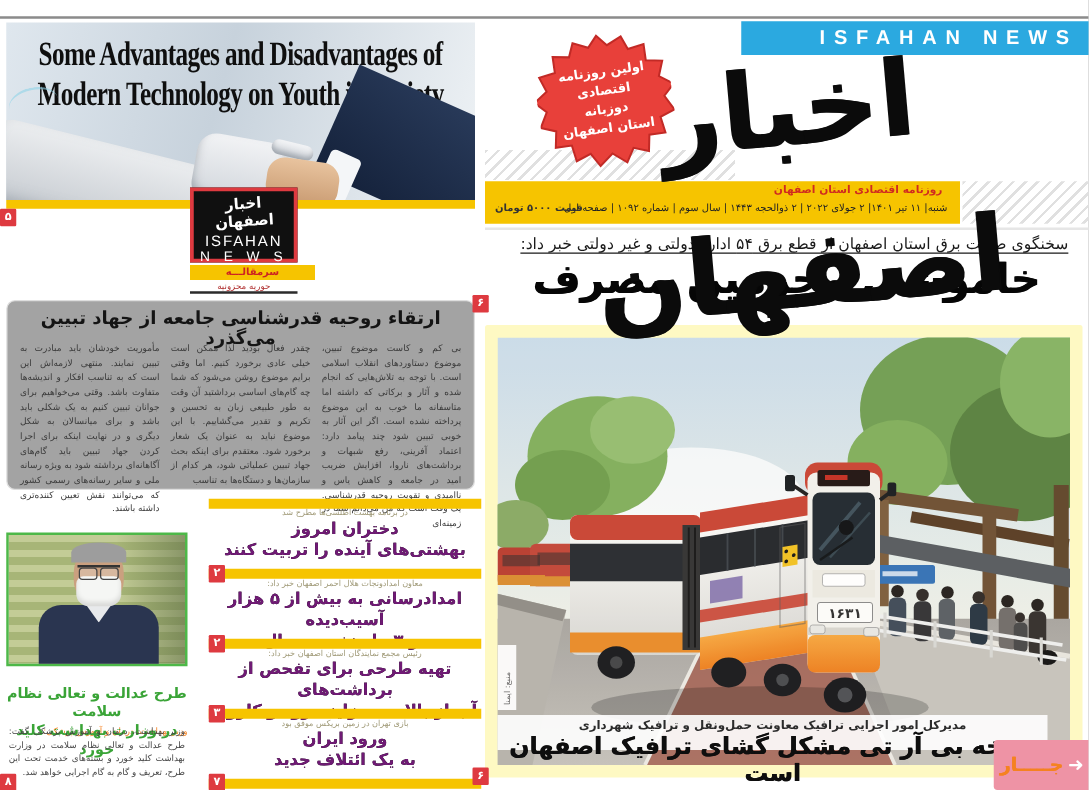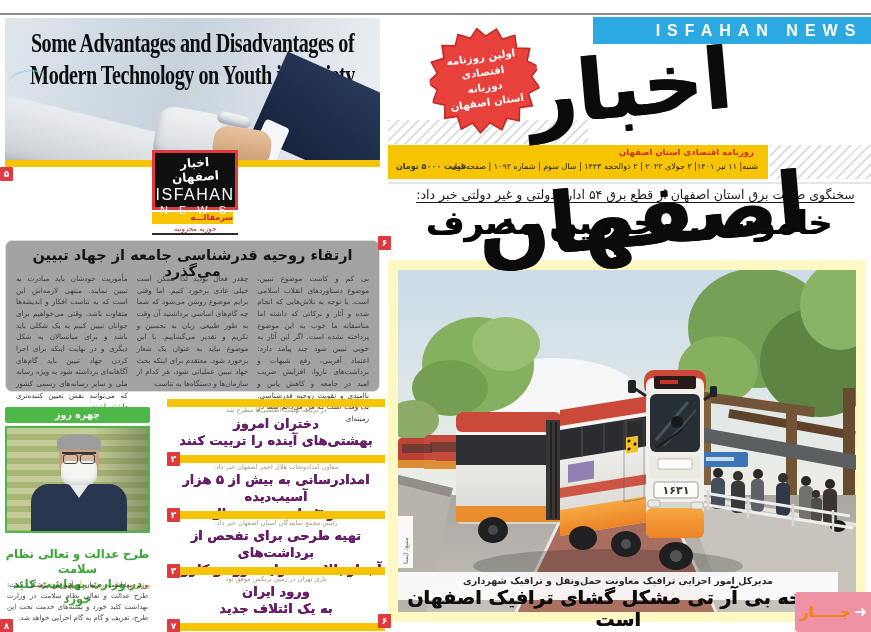--- a/index.html
+++ b/index.html
@@ -22,23 +22,23 @@
   .finger{background:linear-gradient(180deg,#f5f6f8,#c9ced4);border-radius:8px;box-shadow:inset 0 -3px 4px rgba(110,120,130,.45);}
   .suit-arm{left:258px;top:58px;width:140px;height:92px;background:linear-gradient(195deg,#2a3c5c,#14213a);transform:rotate(24deg);}
   .cuff{left:252px;top:104px;width:26px;height:40px;background:#f4f6f8;transform:rotate(24deg);border-radius:4px;}
   .hand-skin{left:208px;top:110px;width:58px;height:36px;background:linear-gradient(180deg,#e8c39e,#c99b72);border-radius:14px;transform:rotate(8deg);}
   .eng-yellowbar{left:5px;top:160px;width:375px;height:7px;background:var(--yellow);}
   
   .badge{width:13px;height:14px;background:var(--red);color:#fff;font-size:9px;font-weight:bold;text-align:center;line-height:14px;border-radius:1px;z-index:30;}
   
   .logobox{left:152px;top:150px;width:86px;height:60px;background:#101010;border:3px solid var(--red);color:#fff;text-align:center;z-index:5;}
   .logobox .cal{display:block;font-size:12px;font-weight:bold;transform:rotate(-4deg);margin-top:3px;}
-  .logobox .en1{display:block;font-family:"Liberation Sans",sans-serif;font-size:16px;letter-spacing:1.5px;margin-top:2px;}
+  .logobox .en1{display:block;font-family:"Liberation Sans",sans-serif;font-size:12px;letter-spacing:1.5px;margin-top:2px;}
   .logobox .en2{display:block;font-family:"Liberation Sans",sans-serif;font-size:11px;letter-spacing:4px;}
-  .sectag{left:152px;top:212px;width:81px;height:12px;background:var(--yellow);color:#c22;font-size:8px;font-weight:bold;line-height:12px;text-align:right;}
+  .sectag{left:152px;top:212px;width:100px;height:12px;background:var(--yellow);color:#c22;font-size:8px;font-weight:bold;line-height:12px;text-align:center;}
   .author{left:152px;top:224px;width:86px;height:11px;color:#b03030;font-size:7px;line-height:10px;text-align:center;border-bottom:2px solid #2b2b2b;}
   
   .ed{left:5px;top:240px;width:375px;height:152px;background:#a3a3a3;border:1px solid #dedede;border-radius:7px;}
   .ed h2{font-size:14.5px;color:#141414;text-align:center;padding-top:6px;font-weight:bold;}
   .edcols{position:absolute;left:10px;right:10px;top:32px;bottom:8px;display:flex;gap:9px;direction:rtl;}
   .ecol{flex:1;font-size:7.2px;line-height:1.62;text-align:justify;color:#3a3a3a;}
   
   .fodbar{left:5px;top:407px;width:145px;height:16px;background:var(--green);color:#fff;font-size:9.5px;font-weight:bold;text-align:center;line-height:16px;border-radius:2px;}
   .fodphoto{left:5px;top:426px;width:145px;height:107px;border:2px solid var(--green);background:
      repeating-linear-gradient(180deg,#c3cc96 0 6px,#a7b577 6px 12px);overflow:hidden;}
@@ -110,21 +110,20 @@
 
   <div class="abs ed rtl">
     <h2>ارتقاء روحیه قدرشناسی جامعه از جهاد تبیین می‌گذرد</h2>
     <div class="edcols">
       <div class="ecol">بی کم و کاست موضوع تبیین، موضوع دستاوردهای انقلاب اسلامی است. با توجه به تلاش‌هایی که انجام شده و آثار و برکاتی که داشته اما متاسفانه ما خوب به این موضوع پرداخته نشده است. اگر این آثار به خوبی تبیین شود چند پیامد دارد: اعتماد آفرینی، رفع شبهات و برداشت‌های ناروا، افزایش ضریب امید در جامعه و کاهش یاس و ناامیدی و تقویت روحیه قدرشناسی. یک وقت است که من می‌دانم شما در زمینه‌ای</div>
       <div class="ecol">چقدر فعال بودید لذا ممکن است خیلی عادی برخورد کنیم. اما وقتی برایم موضوع روشن می‌شود که شما چه گام‌های اساسی برداشتید آن وقت به طور طبیعی زبان به تحسین و تکریم و تقدیر می‌گشاییم. با این موضوع نباید به عنوان یک شعار برخورد شود. معتقدم برای اینکه بحث جهاد تبیین عملیاتی شود، هر کدام از سازمان‌ها و دستگاه‌ها به تناسب</div>
       <div class="ecol">مأموریت خودشان باید مبادرت به تبیین نمایند. منتهی لازمه‌اش این است که به تناسب افکار و اندیشه‌ها متفاوت باشد. وقتی می‌خواهیم برای جوانان تبیین کنیم به یک شکلی باید باشد و برای میانسالان به شکل دیگری و در نهایت اینکه برای اجرا کردن جهاد تبیین باید گام‌های آگاهانه‌ای برداشته شود به ویژه رسانه ملی و سایر رسانه‌های رسمی کشور که می‌توانند نقش تعیین کننده‌تری داشته باشند.</div>
     </div>
   </div>
 
-  <div class="abs fodbar">چهره روز</div>
   <div class="abs fodphoto">
     <div class="shade"></div>
     <div class="torso"></div>
     <div class="collar"></div>
     <div class="head"></div>
     <div class="hair"></div>
     <div class="mask"></div>
     <div class="glasses"></div>
   </div>
   <div class="abs fodcap rtl">وزیر بهداشت، درمان و آموزش پزشکی:</div>

